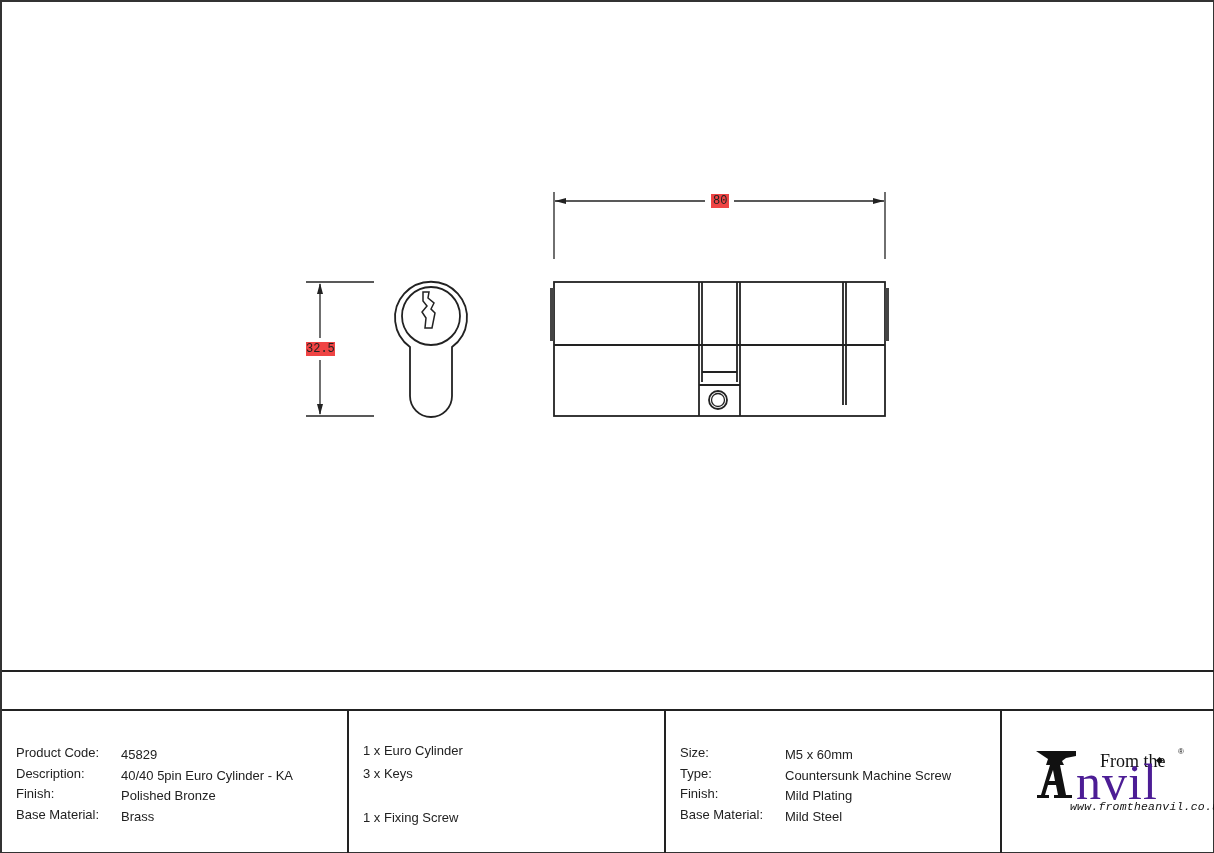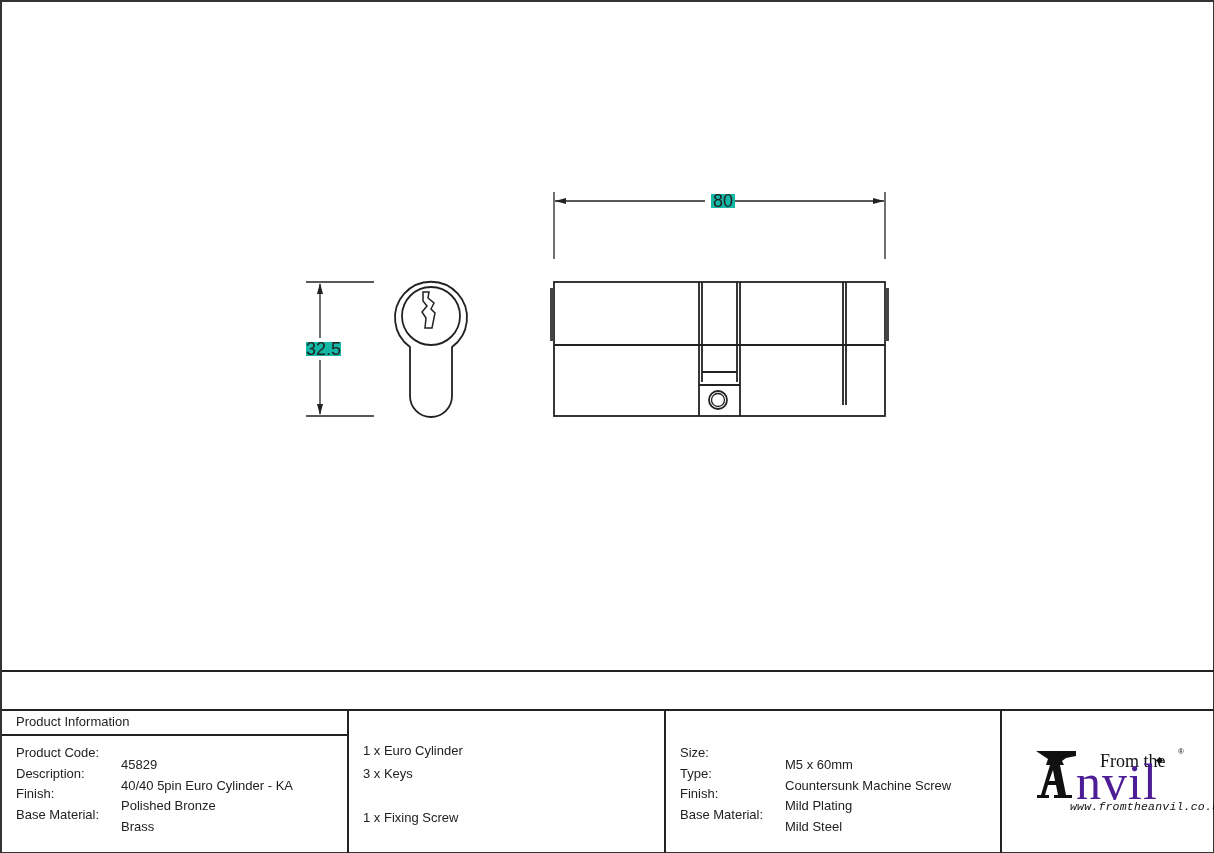--- a/index.html
+++ b/index.html
@@ -1,30 +1,30 @@
 <!DOCTYPE html>
 <html><head>
   <meta charset="utf-8">
   <style>
     html, body { margin: 0; padding: 0; background: #ffffff; }
     body { width: 1214px; height: 853px; position: relative; overflow: hidden; font-family: "Liberation Sans", sans-serif; color: #222; }
     .sheet { position: absolute; left: 0; top: 0; width: 1212px; height: 851px; border: 1px solid #333; border-top-width: 2px; border-left-width: 2px; box-sizing: border-box; width: 1214px; height: 853px; }
     .drawing { position: absolute; left: 0; top: 0; width: 1214px; height: 668px; }
     .drawing svg { position: absolute; left: 0; top: 0; }
-    .dim-text { position: absolute; font-size: 18px; color: #222; background: #14b8a6; line-height: 14px; }
+    .dim-text { position: absolute; font-size: 12px; color: #222; background: #ef4444; line-height: 14px; font-family: Liberation Mono, monospace; }
     .info { position: absolute; left: 0; top: 668px; width: 1214px; height: 185px; border-top: 2px solid #222; box-sizing: border-box; font-size: 13px; }
     .note { position: absolute; left: 16px; top: 12px; font-size: 13px; color: #222; }
     .table { position: absolute; left: 0; top: 37px; width: 1214px; height: 148px; border-top: 2px solid #222; box-sizing: border-box; }
     .col { position: absolute; top: 0; height: 146px; box-sizing: border-box; }
     .col-head { position: absolute; left: 0; top: 0; right: 0; height: 25px; border-bottom: 2px solid #222; box-sizing: border-box; }
     .col-head span { position: absolute; left: 14px; top: 3px; }
     .col-body { position: absolute; left: 0; top: 25px; right: 0; bottom: 0; }
     .row { position: absolute; left: 14px; height: 20px; white-space: nowrap; }
     .row .k { position: absolute; left: 0; top: 0; }
-    .row .v { position: absolute; left: 105px; top: 12px; }
+    .row .v { position: absolute; left: 105px; top: 2px; }
     .vline { position: absolute; top: 0; width: 2px; height: 146px; background: #222; }
     .logo { position: absolute; left: 1000px; top: 0; width: 214px; height: 146px; }
     .logo .from { position: absolute; left: 98px; top: 40px; font-family: "Liberation Serif", serif; font-size: 18px; color: #111; }
     .logo .anvil { position: absolute; left: 66px; top: 40px; font-family: "Liberation Serif", serif; font-size: 50px; color: #4c1d95; letter-spacing: 1px; }
     .logo .reg { position: absolute; left: 176px; top: 36px; font-size: 8px; color: #111; }
     .logo .diamond { position: absolute; left: 155px; top: 47px; width: 5px; height: 5px; background: #111; transform: rotate(45deg); }
     .logo .url { position: absolute; left: 41px; top: 89px; font-family: Liberation Mono, monospace; font-style: italic; font-size: 11.5px; color: #111; letter-spacing: 0.2px; margin-left: 27px; }
     .logo svg { position: absolute; left: 34px; top: 38px; }
   </style>
 </head>
@@ -79,23 +79,20 @@
 
     <span class="dim-text" style="left:304px; top:340px;">32.5</span>
     <span class="dim-text" style="left:709px; top:192px; padding:0 2px;">80</span>
   </div>
 
   <div class="info">
 
     <div class="table">
 
       <div class="col" style="left:0; width:346px;">
-        <div class="col-head">
-          <span>Product Information</span>
-        </div>
         <div class="col-body">
           <div class="row" style="top:9px;">
             <span class="k">Product Code:</span>
             <span class="v">45829</span>
           </div>
           <div class="row" style="top:30px;">
             <span class="k">Description:</span>
             <span class="v">40/40 5pin Euro Cylinder - KA</span>
           </div>
           <div class="row" style="top:50px;">

